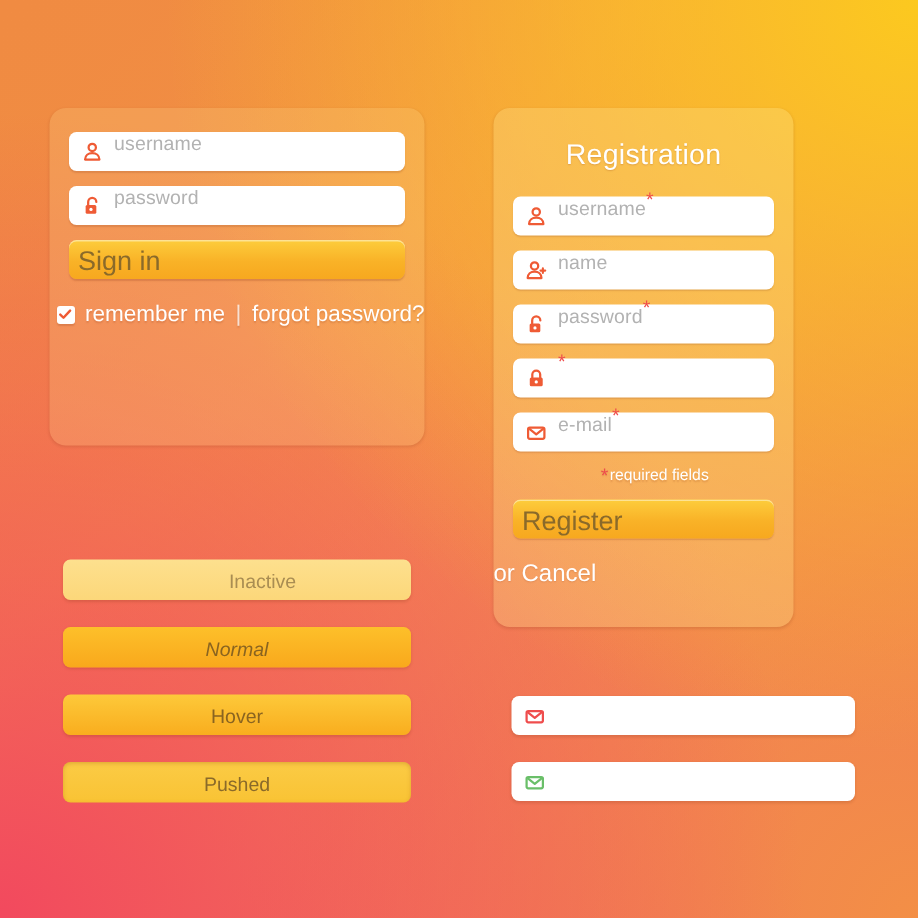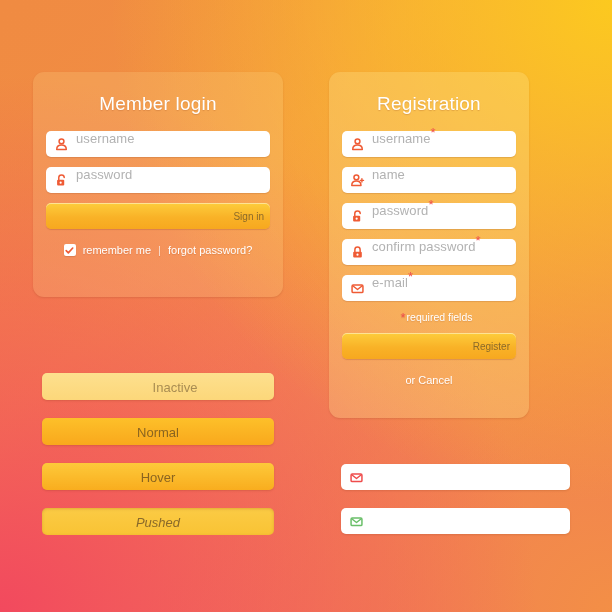--- a/index.html
+++ b/index.html
@@ -92,36 +92,36 @@
   
   .btn {
     display: block;
     height: 26px;
     line-height: 26px;
     margin: 0 13px;
     border: 0;
     border-radius: 5px;
     width: calc(100% - 26px);
     font-family: "Liberation Sans", sans-serif;
-    font-size: 10px;
+    font-size: 18px;
     color: #8a6a2a;
-    text-align: right;
+    text-align: left;
     background: linear-gradient(to bottom, #fdcd3c 0%, #f9b227 55%, #f7a81f 100%);
     box-shadow: 0 1px 1px rgba(130, 55, 25, .22), inset 0 1px 0 rgba(255,255,255,.45);
     cursor: pointer;
   }
 
   
   .meta-row {
     margin-top: 15px;
     display: flex;
     align-items: center;
-    justify-content: center;
+    justify-content: flex-end;
     gap: 7px;
-    font-size: 11px;
+    font-size: 15px;
     color: #ffffff;
     text-shadow: 0 1px 1px rgba(150, 70, 30, .22);
   }
   .cbox {
     width: 12px; height: 12px;
     background: #fff;
     border-radius: 2px;
     box-shadow: 0 1px 1px rgba(130,55,25,.2);
     display: flex; align-items: center; justify-content: center;
   }
@@ -132,22 +132,21 @@
     margin: 2px 0 0 15px;
     font-size: 10.5px;
     color: #ffffff;
     text-shadow: 0 1px 1px rgba(150, 70, 30, .22);
     text-align: center;
   }
   .req-note .ast { top: 1px; margin-right: 1px; }
   #register-button { margin-top: 10px; }
   .or-cancel {
     margin-top: 15px;
-    text-align: center;
-    font-size: 11px;
+    font-size: 16px;
     color: #ffffff;
     text-shadow: 0 1px 1px rgba(150, 70, 30, .22);
     cursor: pointer;
   }
 
   
   #button-states {
     position: absolute;
     left: 42px; top: 373px;
     width: 232px;
@@ -167,30 +166,30 @@
     box-shadow: 0 1px 2px rgba(130, 55, 25, .22);
   }
   .st-inactive {
     background: linear-gradient(to bottom, #fde08e 0%, #fcd77a 100%);
     color: #a98d52;
     padding-left: 40px;
   }
   .st-normal {
     background: linear-gradient(to bottom, #fdc02a 0%, #f9a81c 100%);
     color: #8a6420;
+    font-style: italic;
   }
   .st-hover {
     background: linear-gradient(to bottom, #fdc93a 0%, #f9ad1e 100%);
     color: #8a6420;
   }
   .st-pushed {
     background: linear-gradient(to bottom, #fbcb45 0%, #f9c334 100%);
     color: #8a6a2a;
     box-shadow: inset 0 1px 3px rgba(160, 90, 20, .30);
-    font-style: italic;
   }
 
   
   #validation-fields {
     position: absolute;
     left: 341px; top: 464px;
     width: 229px;
   }
   .vfield {
     height: 26px;
@@ -203,21 +202,20 @@
   }
   .vfield .ficon { width: 30px; min-width: 30px; height: 26px;
                    display:flex; align-items:center; justify-content:center; }
 </style>
 </head>
 <body>
 
 <div id="stage">
 
   <div class="panel" id="login-panel">
-    <div class="panel-title">Member login</div>
 
     <div style="margin-top:16px;">
 
       <div class="field">
         <span class="ficon">
           <svg width="15" height="15" viewBox="0 0 16 16">
             <circle cx="8" cy="4.6" r="2.6" fill="none" stroke="#ef5b35" stroke-width="1.6"></circle>
             <path d="M2.9 13.2c0-2.9 2.3-4.6 5.1-4.6s5.1 1.7 5.1 4.6z" fill="none" stroke="#ef5b35" stroke-width="1.6" stroke-linejoin="round"></path>
           </svg>
         </span>
@@ -290,21 +288,20 @@
       </div>
 
       <div class="field">
         <span class="ficon">
           <svg width="15" height="15" viewBox="0 0 16 16">
             <path d="M5.2 7.1V5.0a2.8 2.8 0 0 1 5.6 0v2.1" fill="none" stroke="#ef5b35" stroke-width="1.6" stroke-linecap="round"></path>
             <rect x="3.4" y="7.1" width="9.2" height="6.3" rx="1.1" fill="#ef5b35"></rect>
             <circle cx="8" cy="10.3" r="1.15" fill="#ffffff"></circle>
           </svg>
         </span>
-        <span class="ph">confirm password</span>
           <span class="ast">*</span>
       </div>
 
       <div class="field">
         <span class="ficon">
           <svg width="15" height="15" viewBox="0 0 16 16">
             <rect x="2.2" y="4.3" width="11.6" height="8" rx="1.2" fill="none" stroke="#ef5b35" stroke-width="1.6"></rect>
             <path d="M2.9 5.1 8 9.1l5.1-4" fill="none" stroke="#ef5b35" stroke-width="1.6" stroke-linejoin="round"></path>
           </svg>
         </span>

